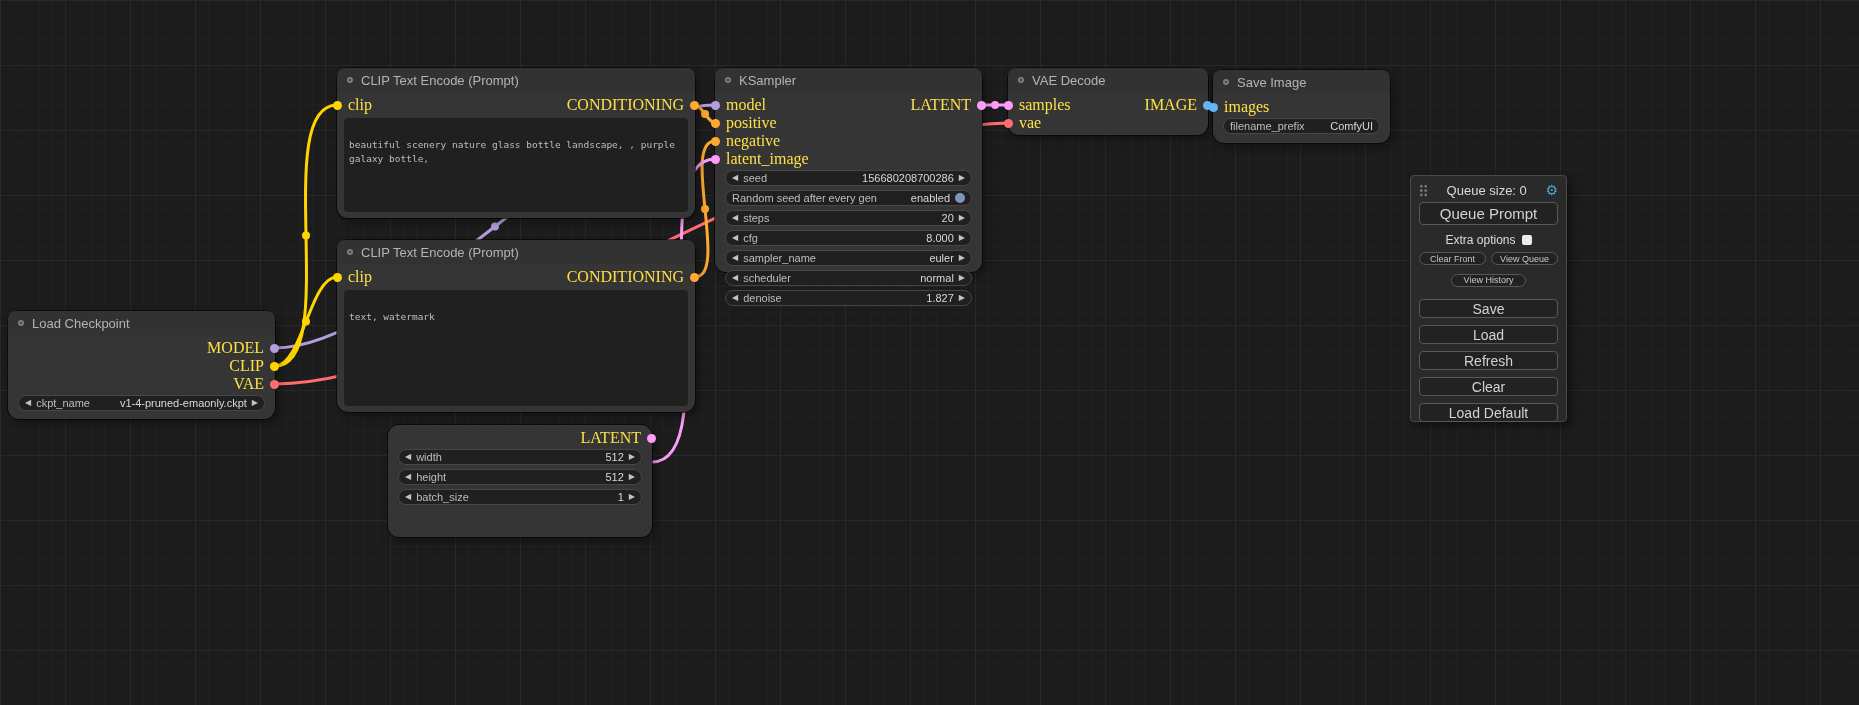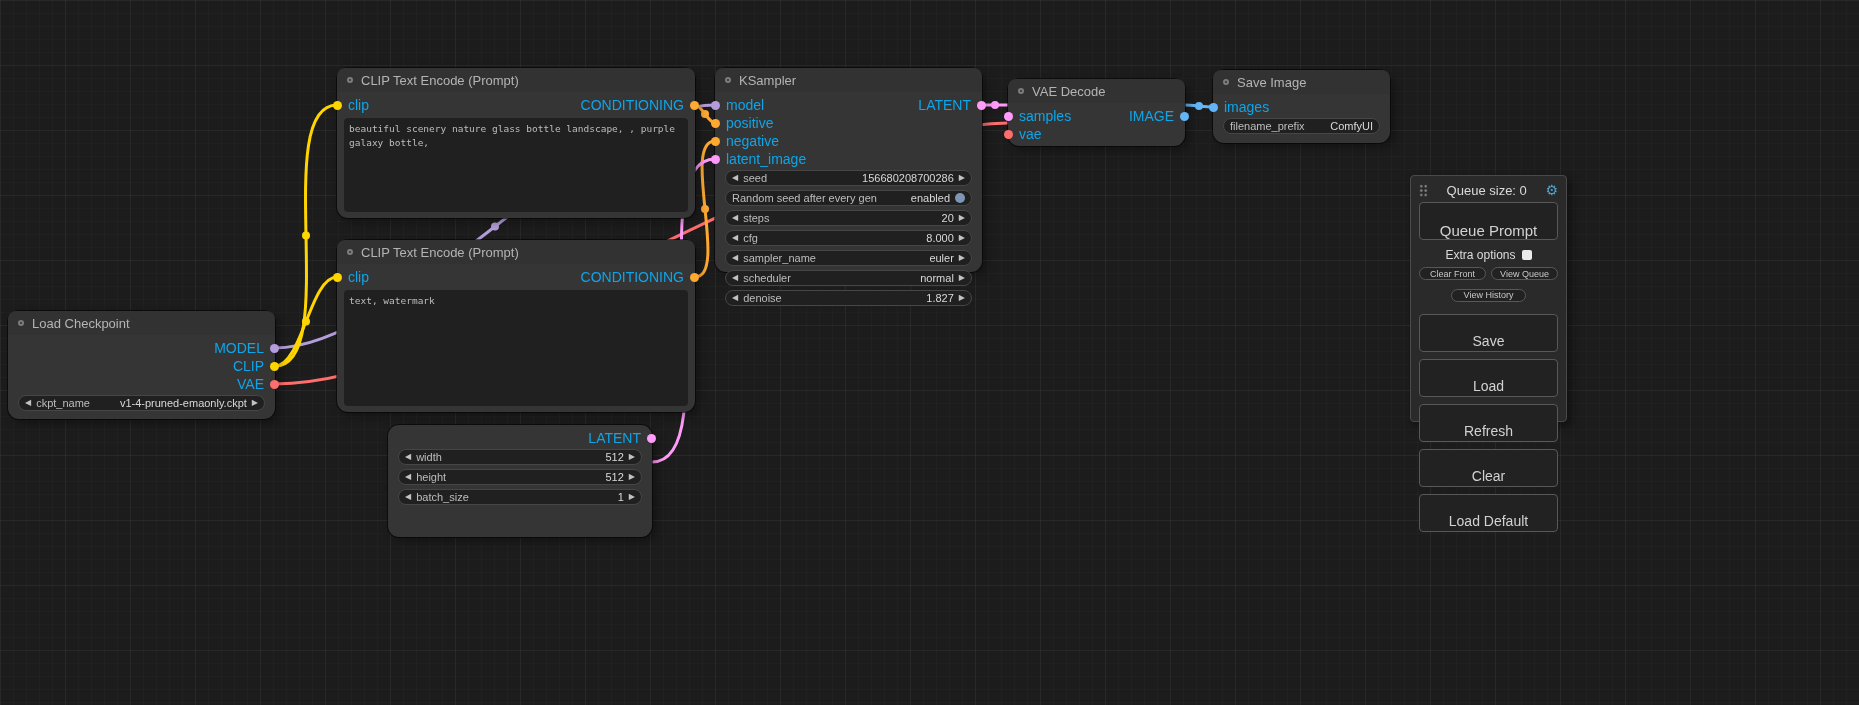--- a/index.html
+++ b/index.html
@@ -27,47 +27,47 @@
     height:24px; display:flex; align-items:center; gap:8px; padding:0 10px;
     background:#323232; border-radius:8px 8px 0 0;
   }
   .title-dot { width:6px; height:6px; border:2px solid #7d7d7d; border-radius:50%; flex:none; }
   .title-text { font-size:13px; color:#b4b4b4; white-space:nowrap; }
 
   .slots { padding-top:4px; }
   .slot-row { height:18px; display:flex; align-items:center; justify-content:space-between; }
   .in-slot  { display:flex; align-items:center; gap:6px; margin-left:-4px; }
   .out-slot { display:flex; align-items:center; gap:6px; margin-right:-4px; margin-left:auto; }
-  .slot-label { font-size:14px; color:#0ea5e9; white-space:nowrap; }
+  .slot-label { font-size:16px; color:#fde047; white-space:nowrap;font-family:Liberation Serif, serif; }
   .dot { width:9px; height:9px; border-radius:50%; background:#888; flex:none; }
 
   .widgets { margin-top:2px; }
   .widget {
     height:16px; margin:0 10px 4px; background:#202020; border:1px solid #464646;
     border-radius:8px; display:flex; align-items:center; padding:0 6px; gap:5px;
   }
   .warrow { font-size:8px; color:#c2c2c2; line-height:1; }
   .wlabel { font-size:11px; color:#bdbdbd; white-space:nowrap; }
   .wspacer { flex:1; }
   .wvalue { font-size:11px; color:#d8d8d8; white-space:nowrap; }
   .toggle-dot { width:10px; height:10px; border-radius:50%; flex:none; }
 
   .prompt-box {
-    margin:4px 7px 0; background:#202020; border-radius:4px; padding:4px 5px;
+    margin:4px 7px 0; background:#202020; border-radius:4px; padding:20px 5px;
     font-family:"DejaVu Sans Mono", monospace; font-size:9.5px; line-height:1.5;
     color:#bdbdbd; white-space:pre-wrap; word-break:break-word; overflow:hidden;
   }
 
   
   #n-load     { left:8px;    top:311px; width:267px; height:108px; }
   #n-clip-pos { left:337px;  top:68px;  width:358px; height:150px; }
   #n-clip-neg { left:337px;  top:240px; width:358px; height:172px; }
   #n-latent   { left:388px;  top:425px; width:264px; height:112px; }
   #n-ksampler { left:715px;  top:68px;  width:267px; height:204px; }
-  #n-vae      { left:1008px; top:79px;  width:177px; height:67px;  }
+  #n-vae      { left:1008px; top:68px;  width:200px; height:67px;  }
   #n-save     { left:1213px; top:70px;  width:177px; height:73px;  }
   #n-clip-pos .prompt-box { height:94px; }
   #n-clip-neg .prompt-box { height:116px; }
 
   
   #menu-panel {
     position:absolute; left:1410px; top:175px; width:157px; height:247px; z-index:3;
     background:#2a2a2a; border:1px solid #4a4a4a; border-radius:4px;
     padding:6px 8px; box-shadow:4px 4px 10px rgba(0,0,0,0.45);
   }
@@ -76,21 +76,21 @@
     width:9px; height:13px; flex:none;
     background-image:radial-gradient(circle, #848484 1px, transparent 1.4px);
     background-size:4.5px 4.4px;
   }
   .queue-size { flex:1; text-align:center; font-size:13px; color:#dadada; }
   .gear { font-size:14px; line-height:1; flex:none; cursor:pointer; }
 
   .menu-btn {
     display:block; width:100%; background:#222; border:1px solid #585858; border-radius:4px;
     color:#d2d2d2; font-family:"Liberation Sans", sans-serif; font-size:14px; height:19px;
-    line-height:16px; text-align:center; cursor:pointer; padding:18px;
+    line-height:16px; text-align:center; cursor:pointer; padding:0;
   }
   .menu-btn.big5 { margin-bottom:7px; }
   #queue-prompt-btn { height:23px; font-size:15px; line-height:20px; margin-top:2px; }
 
   .extra-row { display:flex; align-items:center; justify-content:center; gap:6px;
                margin:8px 0 5px; font-size:12px; color:#dcdcdc; }
   .checkbox { width:10px; height:10px; background:#ebebeb; border-radius:2px; flex:none; cursor:pointer; }
 
   .btn-row { display:flex; gap:5px; margin-bottom:4px; }
   .menu-btn-sm {

